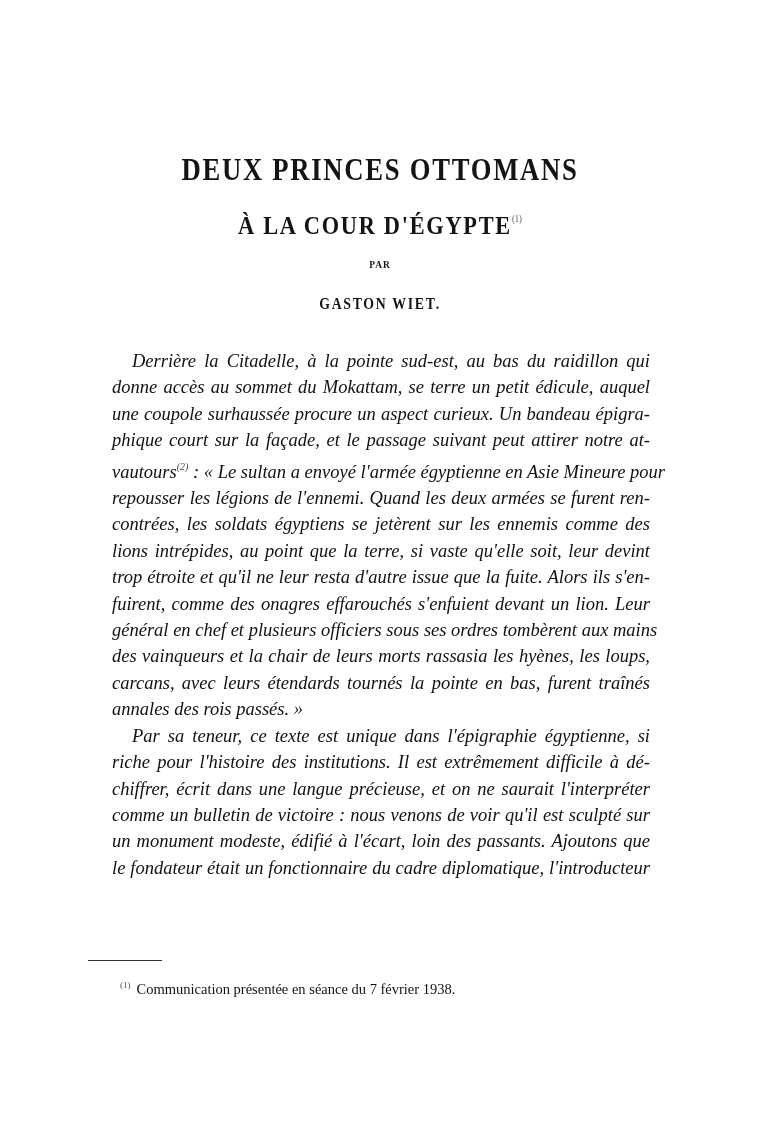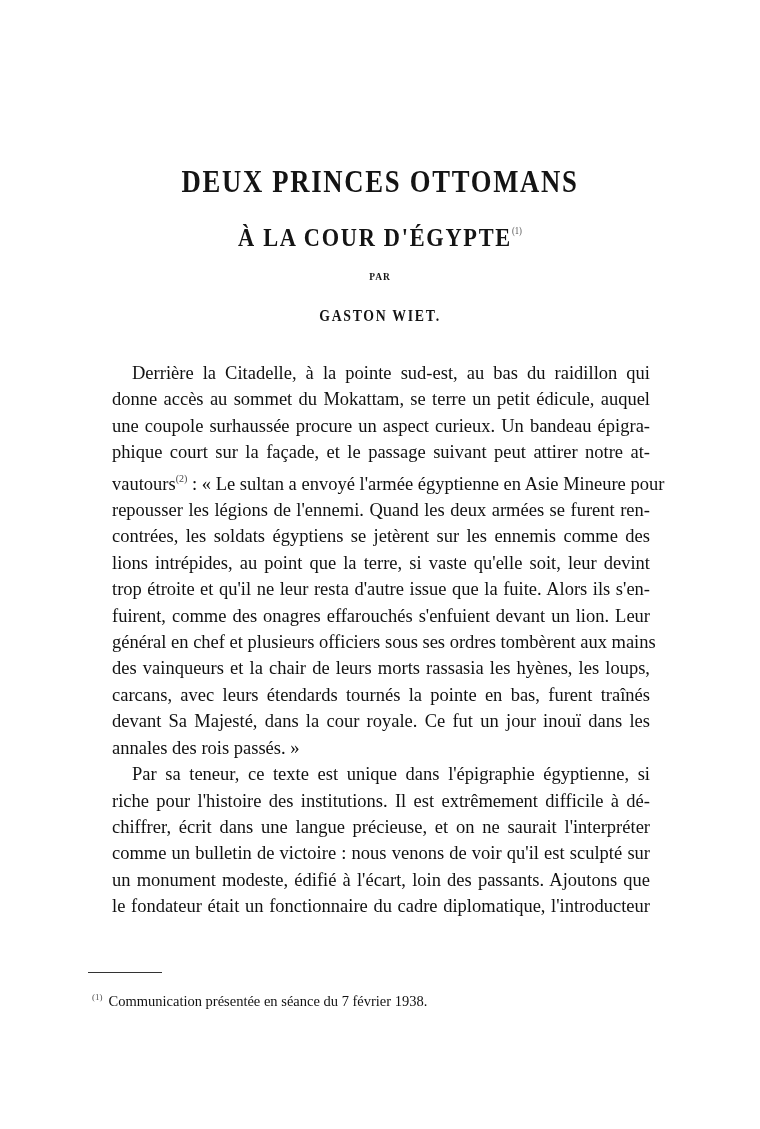--- a/index.html
+++ b/index.html
@@ -13,21 +13,20 @@
       position: relative;
       overflow: hidden;
       color: #111111;
       font-family: "Liberation Serif", "DejaVu Serif", serif;
     }
     .page {
       position: absolute;
       left: 0; top: 0;
       width: 760px;
       height: 986px;
-      margin-top: 12px;
     }
     .title {
       position: absolute;
       left: 0; width: 760px;
       text-align: center;
       font-weight: bold;
       letter-spacing: 2px;
       color: #141414;
       transform: scaleX(0.86);
       transform-origin: center;
@@ -48,36 +47,37 @@
       line-height: 26.4px;
       text-align: justify;
       hyphens: manual;
     }
     .body-text .line {
       display: block;
       text-align: justify;
       text-align-last: justify;
       white-space: nowrap;
       overflow: visible;
+      font-style: italic;
     }
     .body-text .line.first { text-indent: 20px; }
     .body-text .line.last { text-align-last: left; }
     .fnref { font-size: 10px; vertical-align: 8px; color: #444; }
 
     .footnote-rule {
       position: absolute;
       left: 88px;
       top: 960px;
       width: 74px;
       height: 0;
       border-top: 1.6px solid #333;
     }
     .footnotes {
       position: absolute;
-      left: 92px;
+      left: 120px;
       top: 975px;
       width: 500px;
       font-size: 14.5px;
       line-height: 20px;
     }
     .footnote { margin: 0; white-space: nowrap; }
     .footnote .mark { font-size: 9px; vertical-align: 6px; color: #555; margin-right: 6px; }
     .footnote .smallcaps { font-variant: small-caps; letter-spacing: 0.5px; }
     .footnote .ital { font-style: italic; }
   </style>
@@ -99,21 +99,20 @@
       <span class="line">phique court sur la façade, et le passage suivant peut attirer notre at-</span>
       <span class="line"><span>vautours</span><span class="fnref">(2)</span><span> : « Le sultan a envoyé l'armée égyptienne en Asie Mineure pour</span></span>
       <span class="line">repousser les légions de l'ennemi. Quand les deux armées se furent ren-</span>
       <span class="line">contrées, les soldats égyptiens se jetèrent sur les ennemis comme des</span>
       <span class="line">lions intrépides, au point que la terre, si vaste qu'elle soit, leur devint</span>
       <span class="line">trop étroite et qu'il ne leur resta d'autre issue que la fuite. Alors ils s'en-</span>
       <span class="line">fuirent, comme des onagres effarouchés s'enfuient devant un lion. Leur</span>
       <span class="line">général en chef et plusieurs officiers sous ses ordres tombèrent aux mains</span>
       <span class="line">des vainqueurs et la chair de leurs morts rassasia les hyènes, les loups,</span>
       <span class="line">carcans, avec leurs étendards tournés la pointe en bas, furent traînés</span>
-      <span class="line">devant Sa Majesté, dans la cour royale. Ce fut un jour inouï dans les</span>
       <span class="line last">annales des rois passés. »</span>
     </div>
     <div class="paragraph">
       <span class="line first">Par sa teneur, ce texte est unique dans l'épigraphie égyptienne, si</span>
       <span class="line">riche pour l'histoire des institutions. Il est extrêmement difficile à dé-</span>
       <span class="line">chiffrer, écrit dans une langue précieuse, et on ne saurait l'interpréter</span>
       <span class="line">comme un bulletin de victoire : nous venons de voir qu'il est sculpté sur</span>
       <span class="line">un monument modeste, édifié à l'écart, loin des passants. Ajoutons que</span>
       <span class="line">le fondateur était un fonctionnaire du cadre diplomatique, l'introducteur</span>
     </div>

